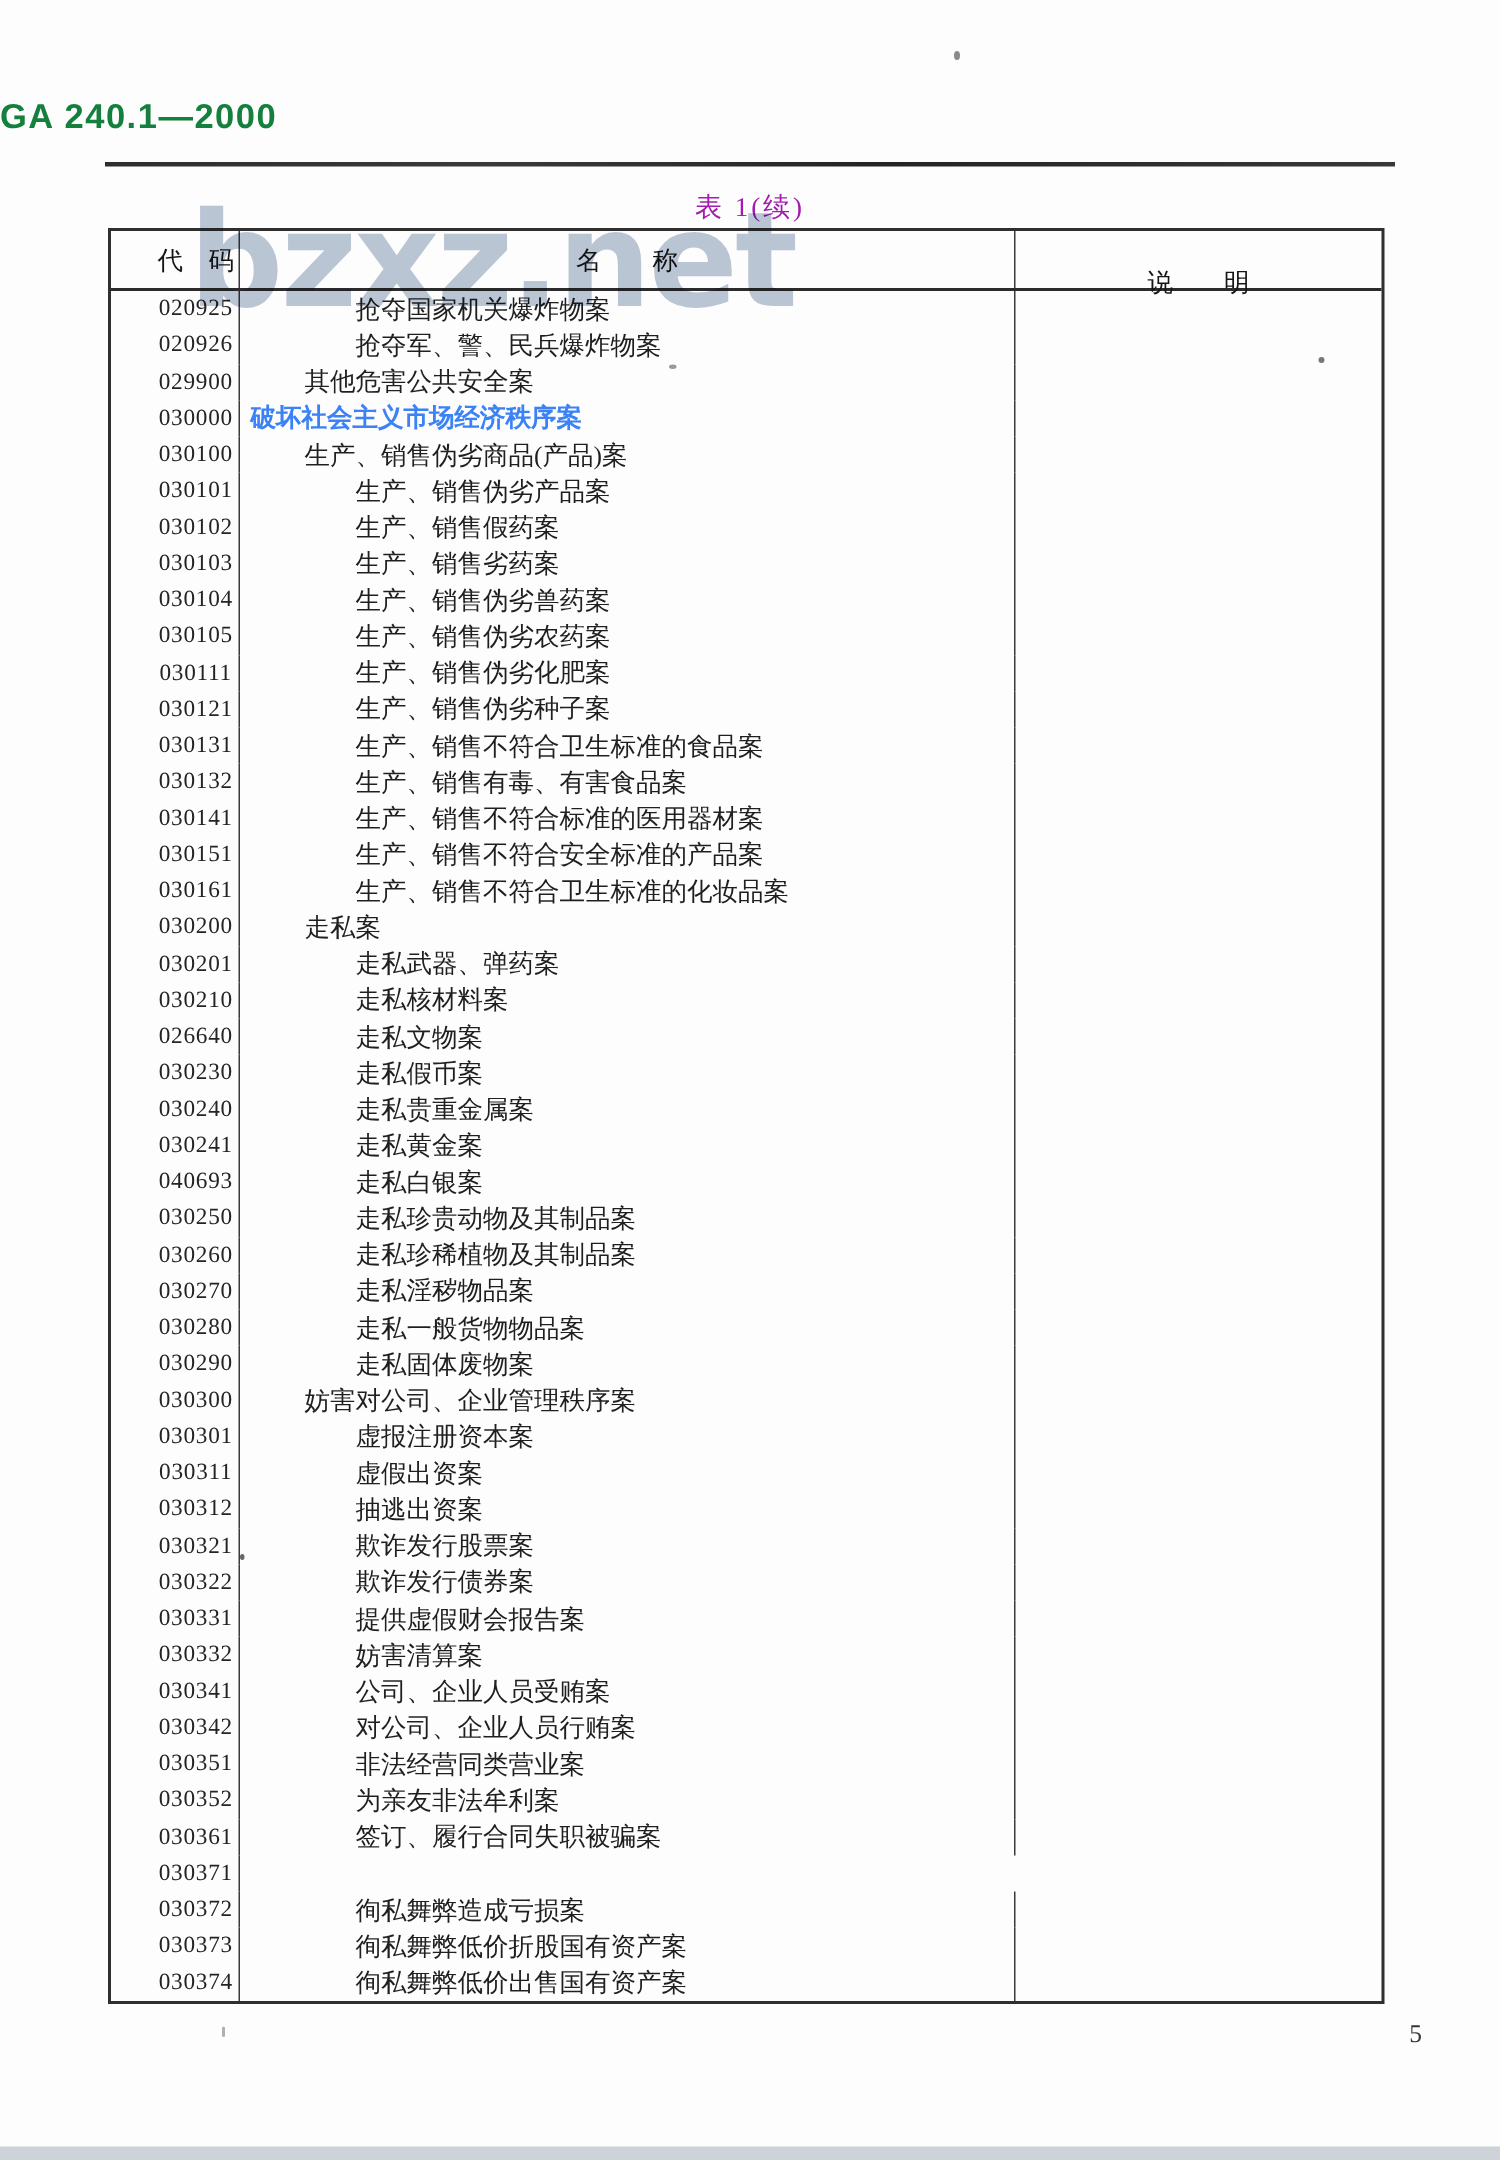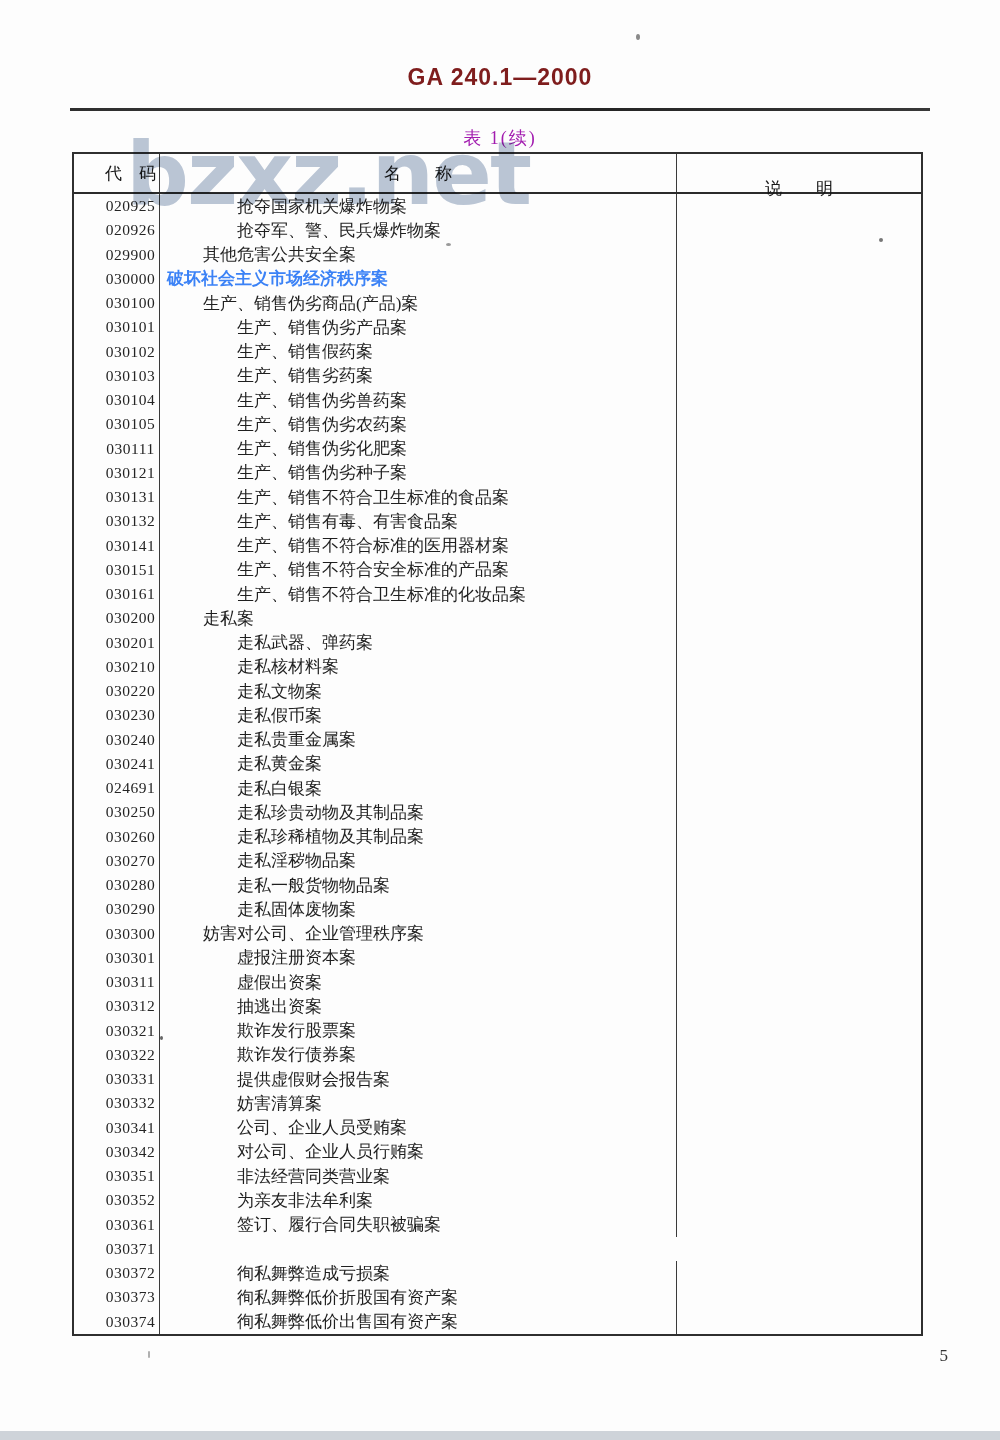--- a/index.html
+++ b/index.html
@@ -6,23 +6,23 @@
   .page{
     position:relative;
     width:1000px;height:1440px;
     background:#fdfdfd;
     overflow:hidden;
     font-family:"Liberation Serif","DejaVu Serif",serif;
     color:#1f1f1f;
   }
   .doc-title{
     position:absolute;top:64px;left:0;width:100%;
-    text-align:center;
+    text-align:left;
     font-family:"Liberation Sans","DejaVu Sans",sans-serif;
-    font-weight:bold;font-size:23px;letter-spacing:1px;color:#7f1d1d;
+    font-weight:bold;font-size:23px;letter-spacing:1px;color:#15803d;
   }
   .header-rule{
     position:absolute;top:108px;left:70px;width:860px;height:3px;
     background:linear-gradient(90deg,#2e2e2e 0%,#3a3a3a 30%,#242424 60%,#383838 100%);
   }
   .table-caption{
     position:absolute;top:126px;left:0;width:100%;
     text-align:center;font-size:18px;color:#a21caf;letter-spacing:2px;
   }
   .data-table{
@@ -190,41 +190,41 @@
     <div class="c-code">030201</div>
     <div class="c-name indent-2">走私武器、弹药案</div>
     <div class="c-note"></div>
   </div>
         <div class="t-row">
     <div class="c-code">030210</div>
     <div class="c-name indent-2">走私核材料案</div>
     <div class="c-note"></div>
   </div>
         <div class="t-row">
-    <div class="c-code">030220</div>
+    <div class="c-code">026640</div>
     <div class="c-name indent-2">走私文物案</div>
     <div class="c-note"></div>
   </div>
         <div class="t-row">
     <div class="c-code">030230</div>
     <div class="c-name indent-2">走私假币案</div>
     <div class="c-note"></div>
   </div>
         <div class="t-row">
     <div class="c-code">030240</div>
     <div class="c-name indent-2">走私贵重金属案</div>
     <div class="c-note"></div>
   </div>
         <div class="t-row">
     <div class="c-code">030241</div>
     <div class="c-name indent-2">走私黄金案</div>
     <div class="c-note"></div>
   </div>
         <div class="t-row">
-    <div class="c-code">024691</div>
+    <div class="c-code">040693</div>
     <div class="c-name indent-2">走私白银案</div>
     <div class="c-note"></div>
   </div>
         <div class="t-row">
     <div class="c-code">030250</div>
     <div class="c-name indent-2">走私珍贵动物及其制品案</div>
     <div class="c-note"></div>
   </div>
         <div class="t-row">
     <div class="c-code">030260</div>

